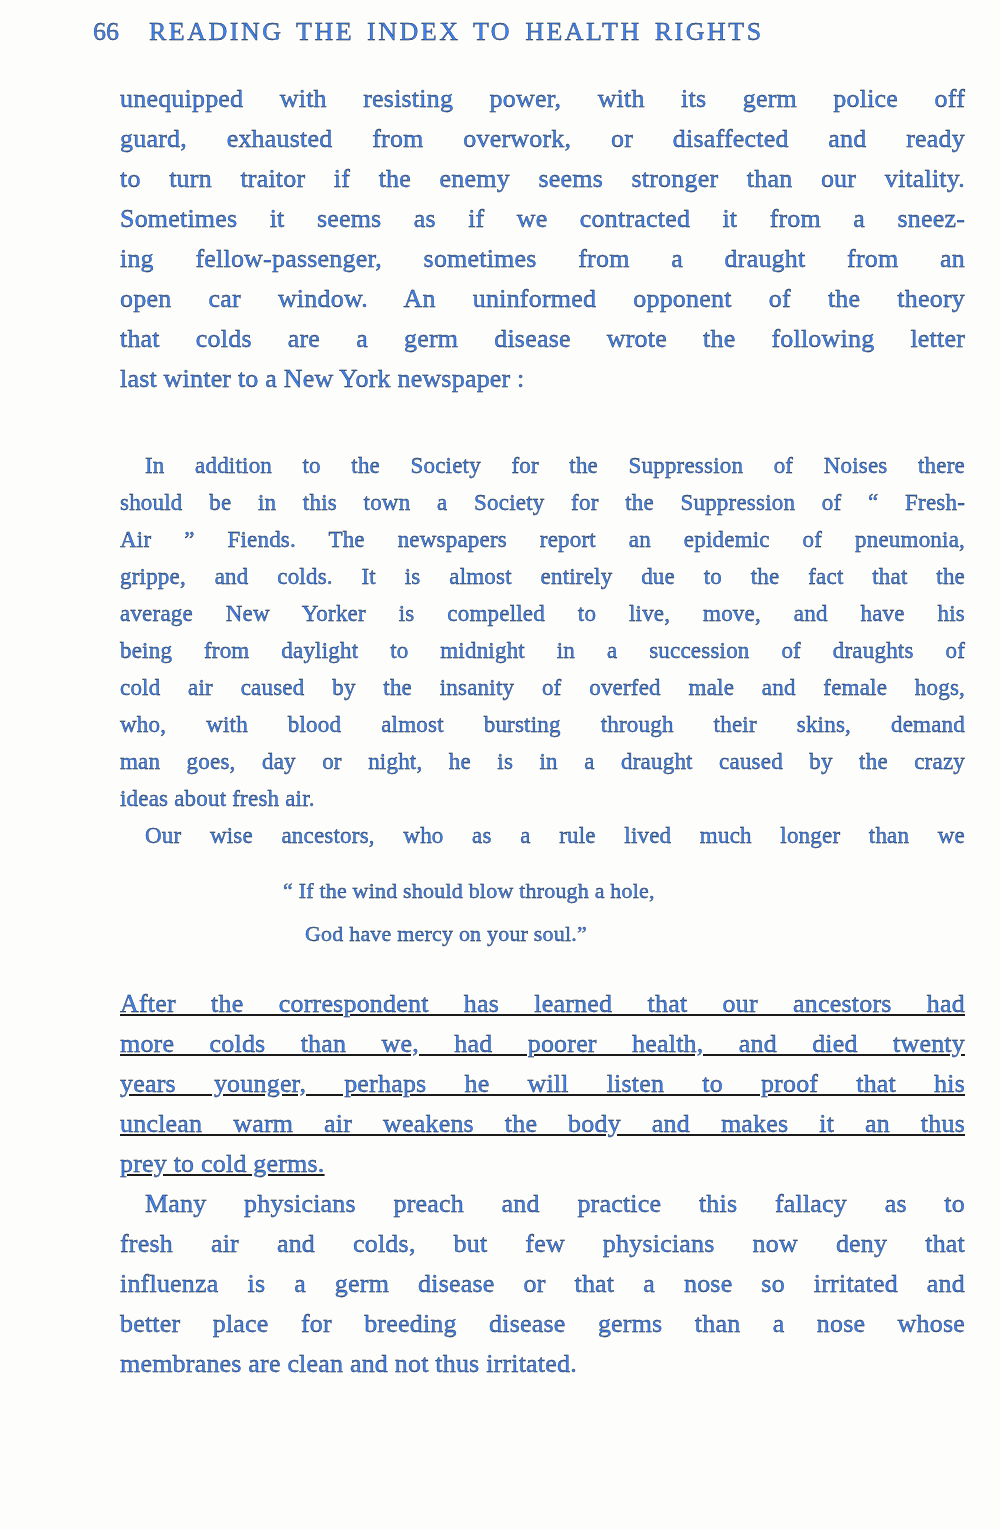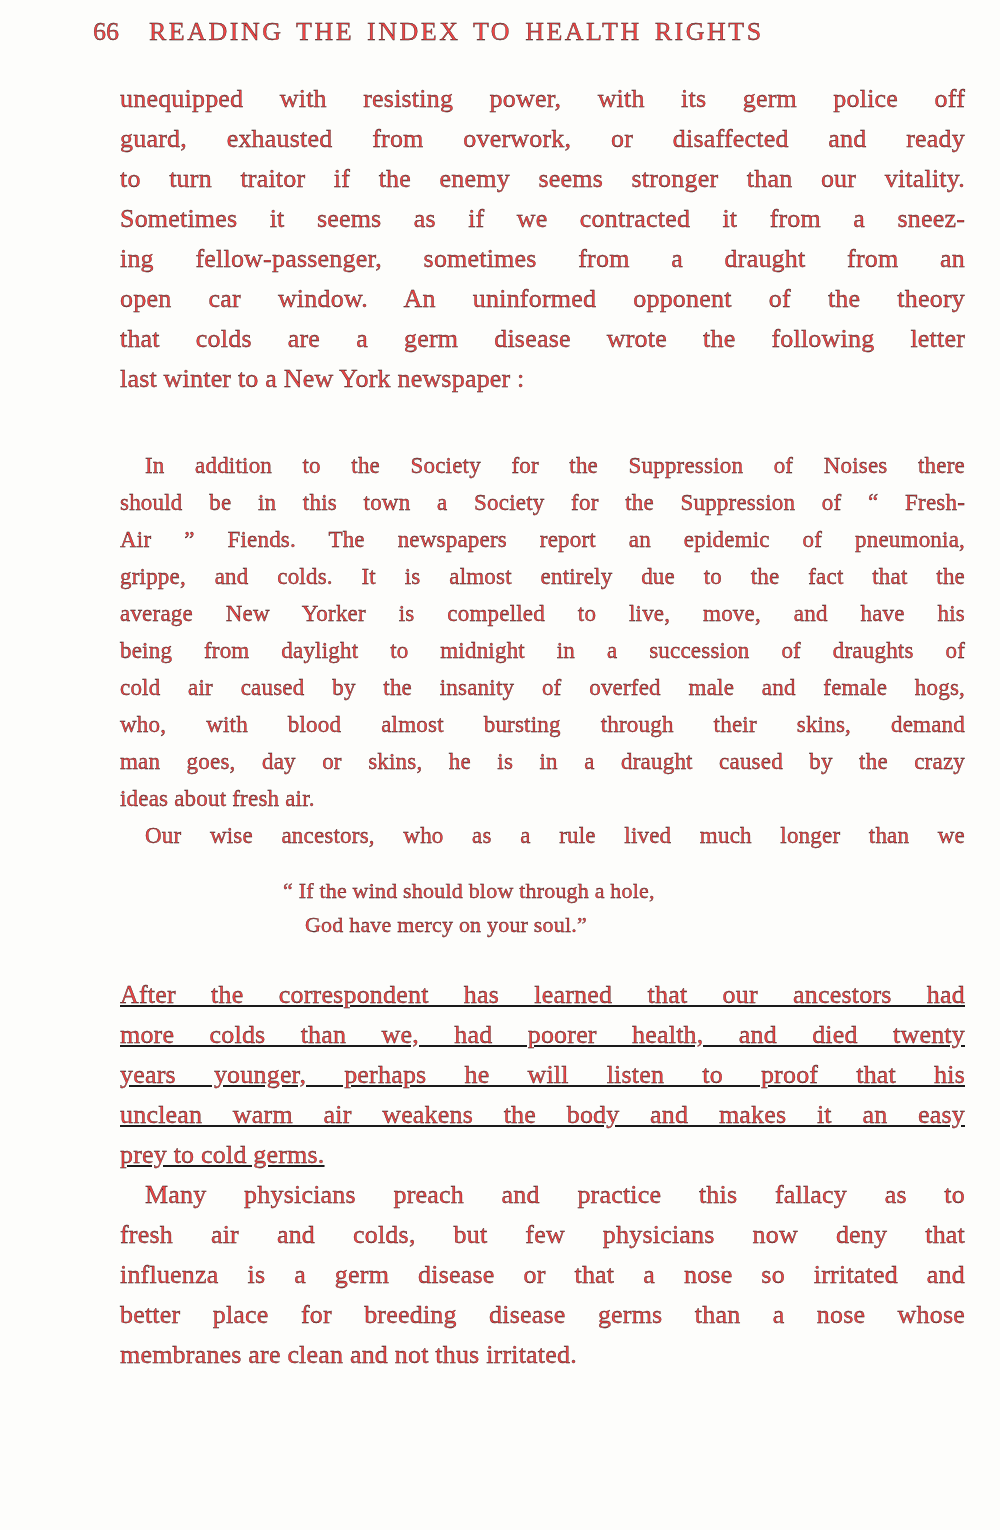--- a/index.html
+++ b/index.html
@@ -50,34 +50,35 @@
   .block.verse {
     font-size: 22px;
     line-height: 34px;
     margin-left: 163px;
     width: auto;
   }
   .block.verse .line,
   .block.verse .line.last {
     text-align: left;
     text-align-last: auto;
+    margin-top: 9px;
   }
   .block.verse .line + .line { padding-left: 22px; font-family: Liberation Serif, serif; }
 
   
   #content > .block:nth-child(1) { margin-top: 31px; }  
   #content > .block:nth-child(2) { margin-top: 48px; }  
   #content > .block:nth-child(3) { margin-top: 20px; }  
   #content > .block:nth-child(4) { margin-top: 33px; text-decoration: underline; }  
   #content > .block:nth-child(5) { margin-top: 0; }     
 </style>
 </head>
 <body>
 
-<div class="page" style="background: rgb(253, 253, 251); color: #ef4444;">
+<div class="page" style="background: rgb(253, 253, 251); color: #3b82f6;">
   <header class="running-head">
     <span class="page-number">66</span>
     <span class="running-title">READING THE INDEX TO HEALTH RIGHTS</span>
   </header>
   <main id="content">
       <div class="block body">
         <div class="para">
           <div class="line">unequipped with resisting power, with its germ police off</div>
           <div class="line">guard, exhausted from overwork, or disaffected and ready</div>
           <div class="line">to turn traitor if the enemy seems stronger than our vitality.</div>
@@ -91,39 +92,39 @@
       <div class="block letter">
         <div class="para">
           <div class="line indent-first">In addition to the Society for the Suppression of Noises there</div>
           <div class="line">should be in this town a Society for the Suppression of “ Fresh-</div>
           <div class="line">Air ” Fiends. The newspapers report an epidemic of pneumonia,</div>
           <div class="line">grippe, and colds. It is almost entirely due to the fact that the</div>
           <div class="line">average New Yorker is compelled to live, move, and have his</div>
           <div class="line">being from daylight to midnight in a succession of draughts of</div>
           <div class="line">cold air caused by the insanity of overfed male and female hogs,</div>
           <div class="line">who, with blood almost bursting through their skins, demand</div>
-          <div class="line">man goes, day or skins, he is in a draught caused by the crazy</div>
+          <div class="line">man goes, day or night, he is in a draught caused by the crazy</div>
           <div class="line last">ideas about fresh air.</div>
         </div>
         <div class="para">
           <div class="line indent-first">Our wise ancestors, who as a rule lived much longer than we</div>
         </div>
       </div>
       <div class="block verse">
         <div class="para">
           <div class="line">“ If the wind should blow through a hole,</div>
           <div class="line last">God have mercy on your soul.”</div>
         </div>
       </div>
       <div class="block body">
         <div class="para">
           <div class="line">After the correspondent has learned that our ancestors had</div>
           <div class="line">more colds than we, had poorer health, and died twenty</div>
           <div class="line">years younger, perhaps he will listen to proof that his</div>
-          <div class="line">unclean warm air weakens the body and makes it an easy</div>
+          <div class="line">unclean warm air weakens the body and makes it an thus</div>
           <div class="line last">prey to cold germs.</div>
         </div>
       </div>
       <div class="block body">
         <div class="para">
           <div class="line indent-first">Many physicians preach and practice this fallacy as to</div>
           <div class="line">fresh air and colds, but few physicians now deny that</div>
           <div class="line">influenza is a germ disease or that a nose so irritated and</div>
           <div class="line">better place for breeding disease germs than a nose whose</div>
           <div class="line last">membranes are clean and not thus irritated.</div>

